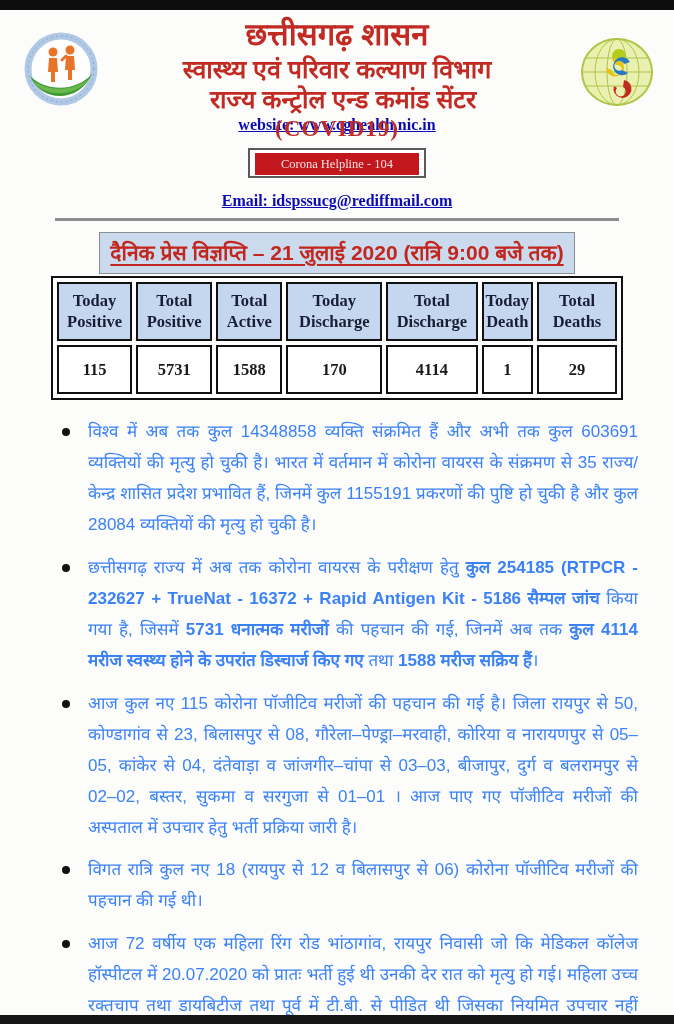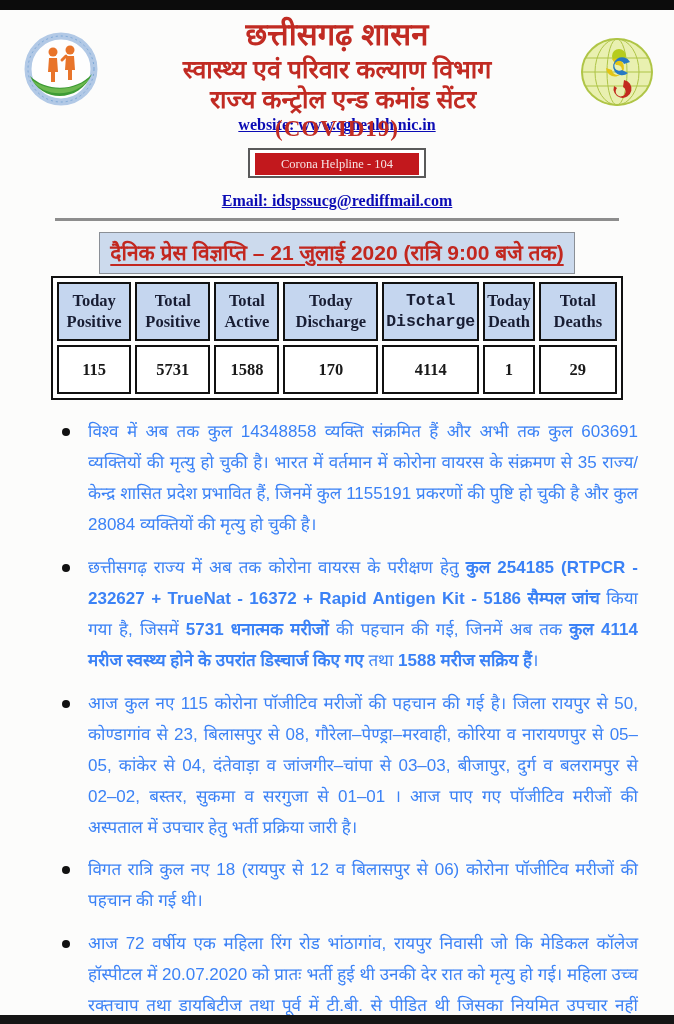--- a/index.html
+++ b/index.html
@@ -130,21 +130,21 @@
   <span>दैनिक प्रेस विज्ञप्ति – 21 जुलाई 2020 (रात्रि 9:00 बजे तक)</span>
 </div>
 
 <table class="stats">
   <thead>
     <tr>
         <th style="width: 14%;">Today Positive</th>
         <th style="width: 14.2%;">Total Positive</th>
         <th style="width: 12.3%;">Total Active</th>
         <th style="width: 17.9%;">Today Discharge</th>
-        <th style="width: 17%; font-family: Liberation Mono, monospace;">Total Discharge</th>
+        <th style="width: 17%;">Total Discharge</th>
         <th style="width: 9.6%;">Today Death</th>
         <th style="width: 14.9%;">Total Deaths</th>
       </tr>
   </thead>
   <tbody>
     <tr>
         <td>115</td>
         <td>5731</td>
         <td>1588</td>
         <td>170</td>

